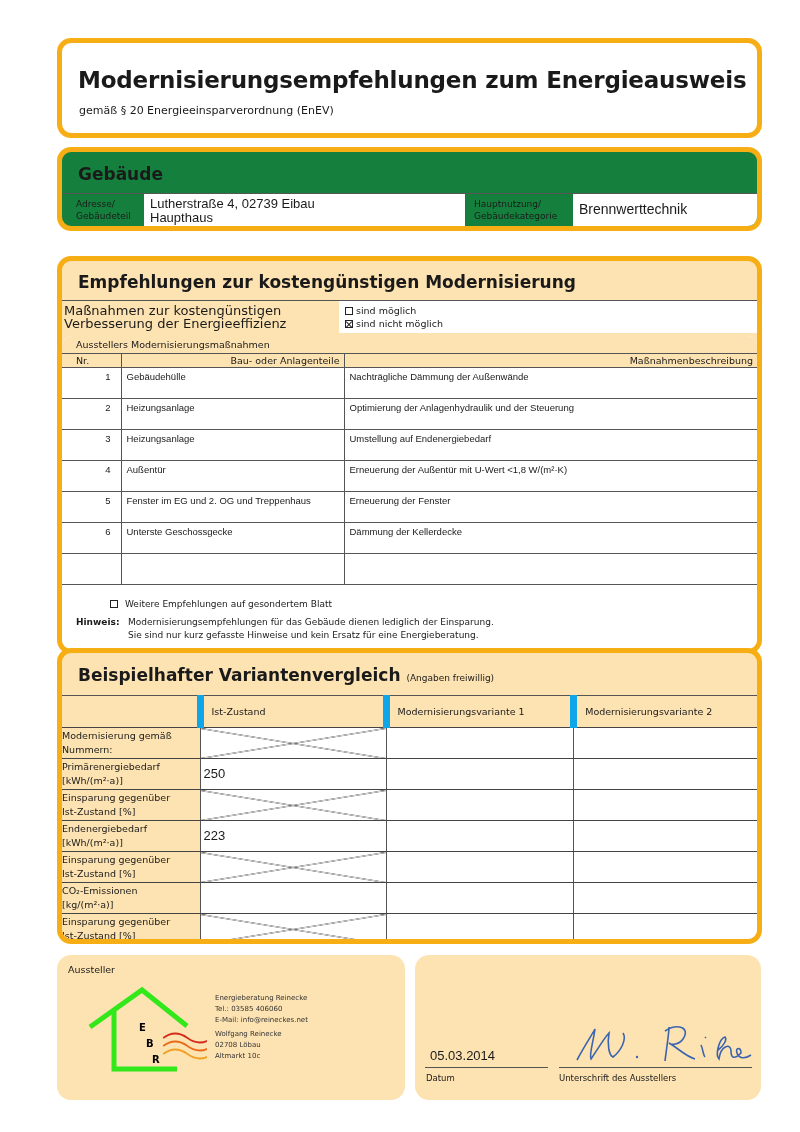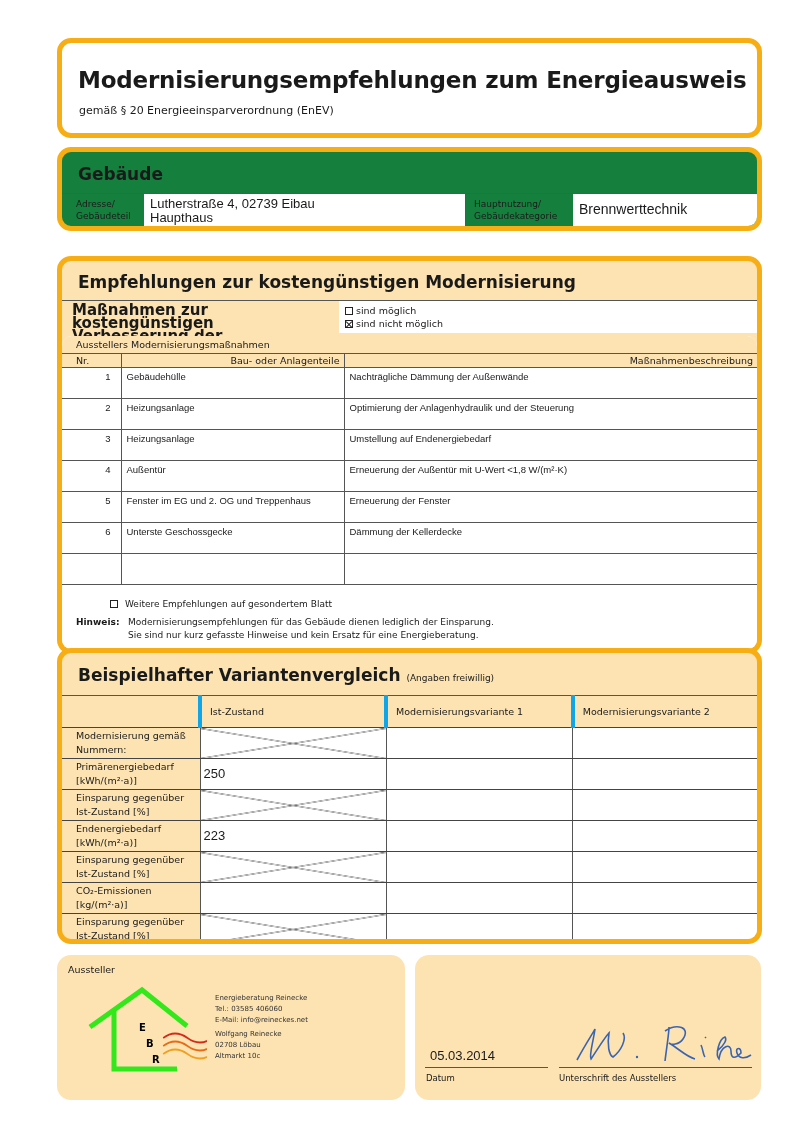--- a/index.html
+++ b/index.html
@@ -15,21 +15,21 @@
   #bldg-box { top: 147px; height: 84px; background: #15803d; }
   #bldg-box .h { position: absolute; left: 16px; top: 12px; font-size: 17px; font-weight: bold; }
   #bldg-box .row { position: absolute; left: 0; right: 0; top: 41px; height: 33px; border-top: 1px solid #555; display: flex; }
   .lab { font-size: 9px; line-height: 12px; padding: 4px 0 0 14px; }
   .val { background: #fff; font-family: "Liberation Sans", sans-serif; font-size: 13px; line-height: 14px; padding: 3px 6px; }
 
   
   #emp-box { top: 240px; height: 398px; background: #fde3b2; margin-top: 16px; }
   #emp-box .h { position: absolute; left: 16px; top: 11px; font-size: 17px; font-weight: bold; }
   #emp-box .mrow { position: absolute; left: 0; right: 0; top: 39px; height: 33px; border-top: 1px solid #555; display: flex; }
-  #emp-box .mrow .l { width: 277px; font-size: 15px; line-height: 13px; padding: 3px 0 0 10px; font-weight: bold; }
+  #emp-box .mrow .l { width: 277px; font-size: 13px; line-height: 13px; padding: 3px 0 0 2px; }
   #emp-box .mrow .r { flex: 1; background: #fff; font-size: 9.5px; line-height: 13px; padding: 3px 0 0 6px; }
   .cb { display: inline-block; width: 8px; height: 8px; border: 1px solid #222; vertical-align: -1px; margin-right: 3px; position: relative; }
   .cb.x::before, .cb.x::after { content: ""; position: absolute; left: -1px; top: 2.5px; width: 8px; height: 1px; background: #222; transform: rotate(45deg); }
   .cb.x::after { transform: rotate(-45deg); }
   .cb.x { background: #fff; }
   #emp-inner { position: absolute; left: 0; right: 0; top: 75px; bottom: 0; background: #fff; border-top-left-radius: 10px; border-top-right-radius: 10px; overflow: hidden; }
   #emp-inner .sub { background: #fde3b2; height: 17px; font-size: 9.5px; padding: 3px 0 0 14px; }
   table.meas { width: 100%; border-collapse: collapse; }
   table.meas th { background: #fde3b2; font-weight: normal; font-size: 9.5px; text-align: right; height: 14px; border-top: 1px solid #555; border-bottom: 1px solid #555; padding: 0 4px; }
   table.meas td { font-family: "Liberation Sans", sans-serif; font-size: 9.5px; vertical-align: top; height: 31px; border-bottom: 1px solid #555; padding: 3px 5px; }
@@ -40,23 +40,23 @@
   #emp-inner .more { position: absolute; left: 48px; top: 263px; font-size: 9px; }
   #emp-inner .hin { position: absolute; left: 14px; top: 280px; font-size: 9px; line-height: 13px; display: flex; }
   #emp-inner .hin .k { font-weight: bold; width: 52px; }
 
   
   #var-box { top: 648px; height: 296px; background: #fde3b2; }
   #var-box .h { position: absolute; left: 16px; top: 12px; font-size: 17px; font-weight: bold; }
   #var-box .h small { font-size: 9px; font-weight: normal; }
   table.var { position: absolute; left: 0; top: 42px; width: 100%; border-collapse: collapse; }
   table.var th { font-weight: normal; font-size: 9.5px; text-align: left; height: 32px; padding: 0 8px; border-top: 1px solid #555; }
-  table.var th + th { border-left: 4px solid #0ea5e9; }
+  table.var th + th { border-left: 7px solid #0ea5e9; }
   table.var td { height: 31px; border-top: 1px solid #444; border-bottom: 1px solid #444; font-size: 9.5px; line-height: 14px; }
-  table.var td.lbl { width: 138px; padding-left: 14px; color: #1a1a1a; }
+  table.var td.lbl { width: 138px; color: #1a1a1a; }
   table.var td.c { background: #fff; border-left: 1px solid #555; width: 186px; font-family: "Liberation Sans", sans-serif; font-size: 13px; padding-left: 3px; position: relative; }
   table.var td.c.x { background-image: linear-gradient(to top right, transparent calc(50% - 0.6px), #333 50%, transparent calc(50% + 0.6px)), linear-gradient(to bottom right, transparent calc(50% - 0.6px), #333 50%, transparent calc(50% + 0.6px)); background-color: #fff; }
   table.var td.w { background: #fff; border-left: 1px solid #555; }
 
   
   .panel { position: absolute; top: 955px; height: 145px; background: #fde3b2; border-radius: 14px; }
   #aus { left: 57px; width: 348px; }
   #aus .h { position: absolute; left: 11px; top: 9px; font-size: 9.5px; }
   #aus .info { position: absolute; left: 158px; top: 38px; font-size: 7px; line-height: 11px; color: #333; }
   #aus .info .gap { height: 3px; }

